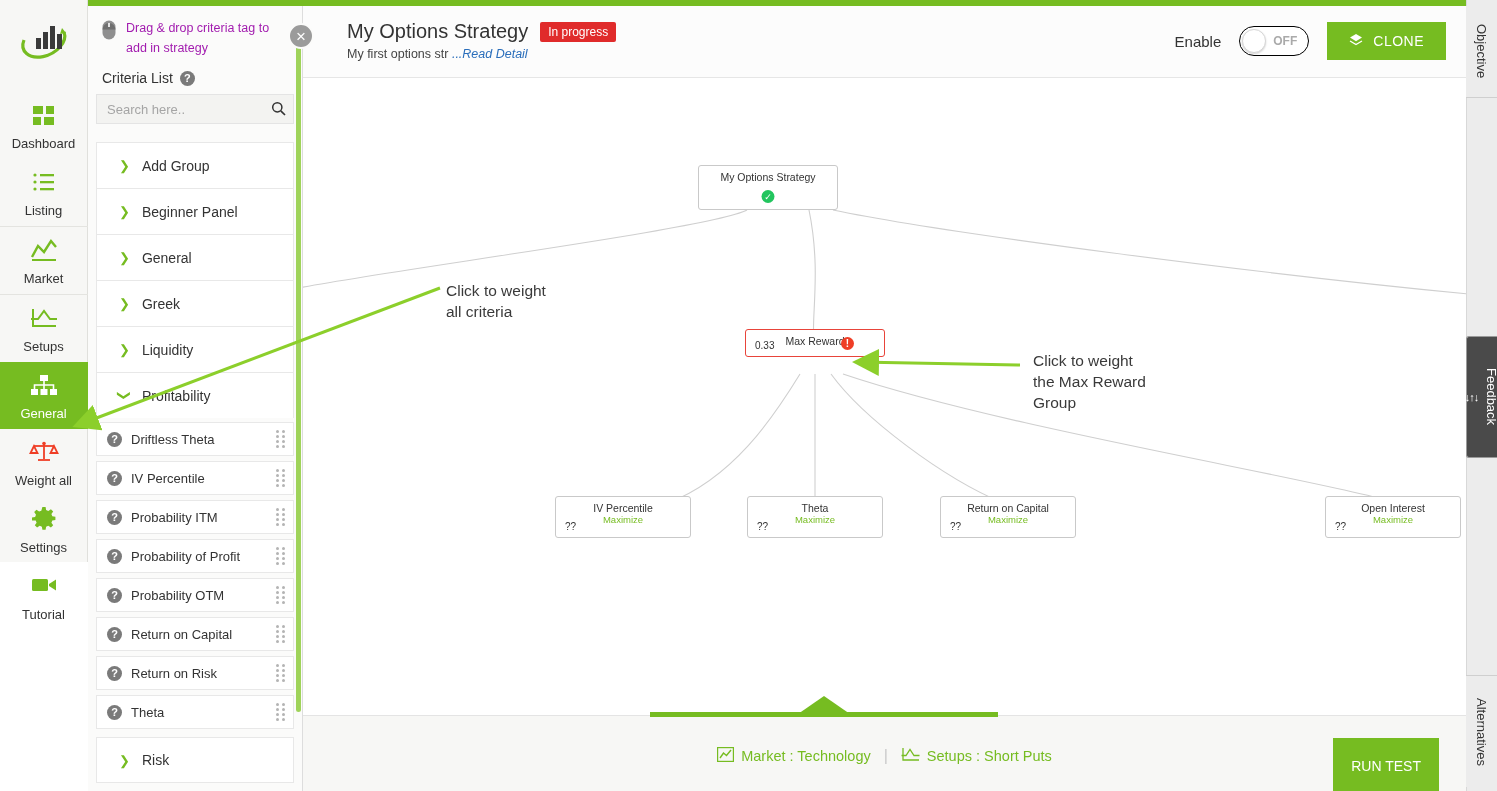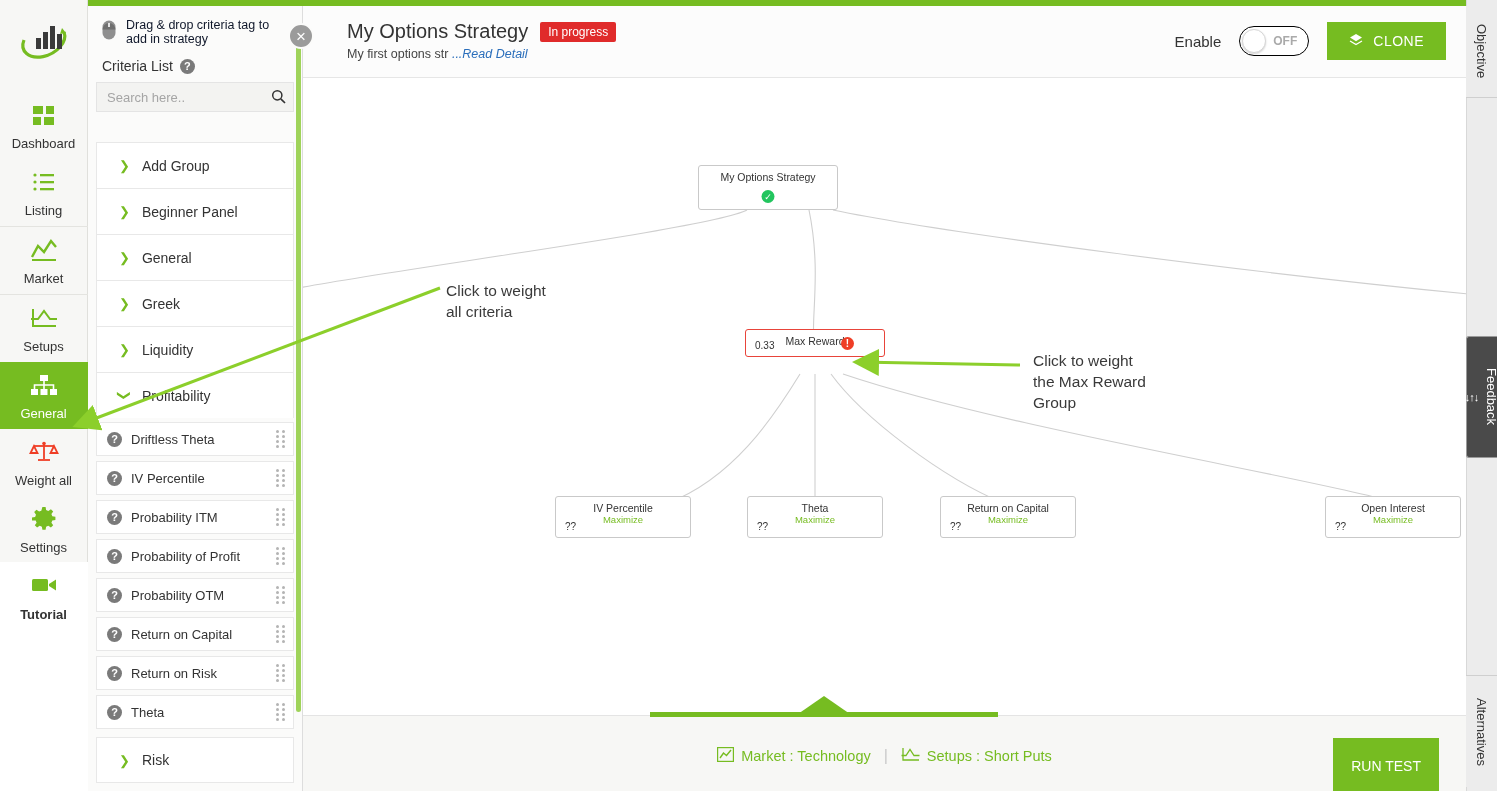--- a/index.html
+++ b/index.html
@@ -34,21 +34,21 @@
   .nav-spacer { flex: 1; }
   .nav-label { display:block; line-height: 15px; }
 
   
   .criteria-panel {
     position: absolute; left: 88px; top: 6px; width: 215px; height: 785px;
     background: #fbfbfa; border-right: 1px solid #ddd;
   }
   .panel-hint {
     display: flex; align-items: flex-start; gap: 10px;
-    padding: 12px 28px 10px 14px; font-size: 12.5px; color: #0f172a; line-height: 14px;
+    padding: 12px 28px 10px 14px; font-size: 12.5px; color: #a21caf; line-height: 20px;
   }
   .mouse-ico { flex: 0 0 auto; margin-top: 2px; }
   .close-btn {
     position: absolute; right: -12px; top: 17px; width: 26px; height: 26px;
     border-radius: 50%; background: #9b9b9b; color: #fff;
     display: flex; align-items: center; justify-content: center;
     font-size: 17px; line-height: 1; cursor: pointer; z-index: 20;
     border: 2px solid #fbfbfa;
   }
   .panel-title {
@@ -315,21 +315,21 @@
     <div class="nav-item">
       <span class="ico">
         <svg width="26" height="26" viewBox="0 0 26 26">
             <path fill="#76bc21" d="M13 8.5a4.5 4.5 0 100 9 4.5 4.5 0 000-9zm0 2.6a1.9 1.9 0 110 3.8 1.9 1.9 0 010-3.8z"></path>
             <path fill="#76bc21" d="M11.4 1h3.2l.5 3.1 2.2.9 2.6-1.8 2.3 2.3-1.8 2.6.9 2.2 3.1.5v3.2l-3.1.5-.9 2.2 1.8 2.6-2.3 2.3-2.6-1.8-2.2.9-.5 3.1h-3.2l-.5-3.1-2.2-.9-2.6 1.8-2.3-2.3 1.8-2.6-.9-2.2L1 14.6v-3.2l3.1-.5.9-2.2-1.8-2.6 2.3-2.3 2.6 1.8 2.2-.9z"></path>
           </svg>
       </span>
       <span class="nav-label">Settings</span>
     </div>
 
-    <div class="nav-item" style="margin-bottom:12px;font-weight:bold;">
+    <div class="nav-item" style="margin-bottom:12px;">
       <span class="ico">
         <svg width="30" height="24" viewBox="0 0 30 24">
             <rect x="3" y="6" width="16" height="12" rx="1.5" fill="#76bc21"></rect>
             <path d="M20 11 L27 6.5 L27 17.5 L20 13 Z" fill="#76bc21"></path>
           </svg>
       </span>
       <span class="nav-label">Tutorial</span>
     </div>
   </nav>
 

